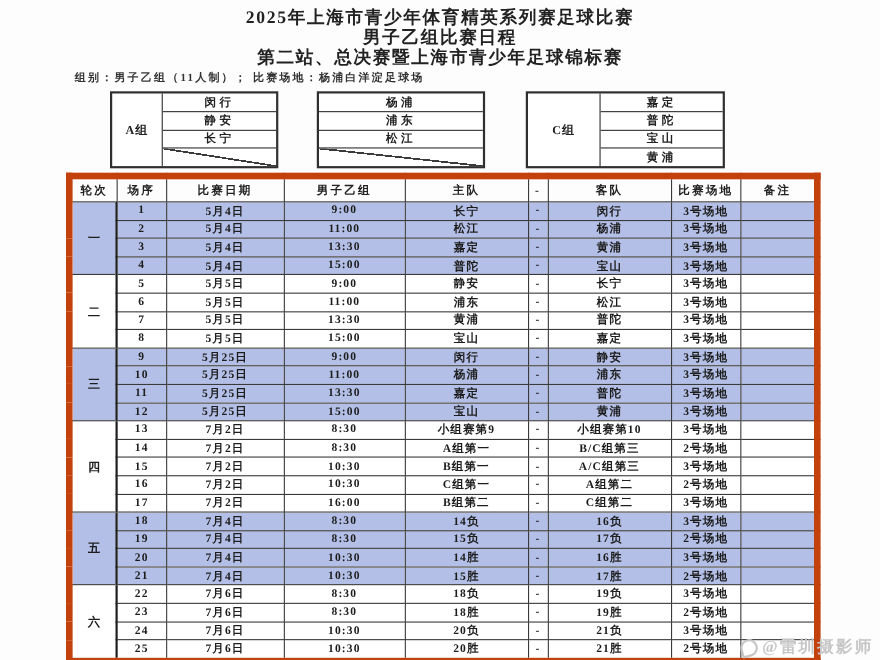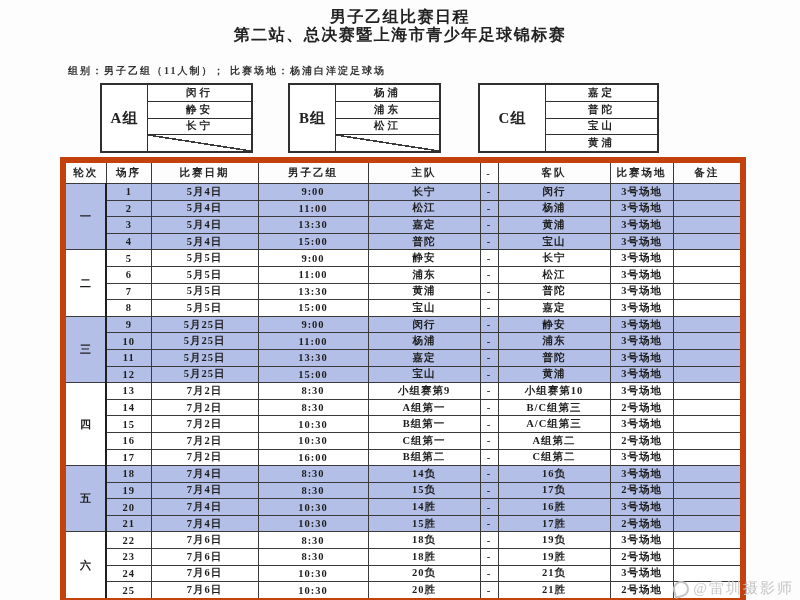--- a/index.html
+++ b/index.html
@@ -27,21 +27,21 @@
   .gtable{
     position:absolute;top:0;height:70px;display:flex;
     border:2px solid #2f2f2f;box-sizing:border-box;background:#fff;
   }
   .g0{left:100px;width:153px;}
   .g1{left:288px;width:153px;}
   .g2{left:478px;width:181px;}
   .glabel{
     width:45px;border-right:1.5px solid #2f2f2f;
     display:flex;align-items:center;justify-content:center;
-    font-size:15px;font-weight:bold;letter-spacing:1px;
+    font-size:11px;font-weight:bold;letter-spacing:1px;
   }
   .g2 .glabel{width:65px;text-align:right;}
   .gcol{flex:1;display:flex;flex-direction:column;}
   .grow{
     flex:1;border-bottom:1px solid #2f2f2f;
     display:flex;align-items:center;justify-content:center;
     font-size:10.5px;font-weight:bold;letter-spacing:3px;
   }
   .grow:last-child{border-bottom:none;}
   .diagonal{
@@ -64,54 +64,54 @@
   td.round{font-size:11px;letter-spacing:0;border-right:2px solid #1f1f1f;}
   tr.hl td{background:var(--hl,#b3bfe6);}
   col.c-round{width:43px;} col.c-no{width:45px;}
   col.c-date{width:107px;} col.c-time{width:110px;}
   col.c-home{width:112px;} col.c-vs{width:18px;}
   col.c-away{width:112px;} col.c-venue{width:63px;} col.c-note{width:70px;}
 
   
   .watermark{
     position:absolute;right:6px;bottom:2px;
-    color:#c6c6c6;font-size:15px;font-weight:normal;letter-spacing:2px;
+    color:#c6c6c6;font-size:15px;font-weight:bold;letter-spacing:2px;
     display:flex;align-items:center;gap:4px;
     filter:blur(.4px);
   }
   .wm-logo{
     display:inline-block;width:12px;height:12px;
     border:2.5px solid #c6c6c6;border-radius:50% 50% 50% 10%;
     transform:rotate(-15deg);
   }
 </style>
 </head>
 <body>
 
 <div class="page">
 
   <div class="titles">
+    <div class="title">2025年上海市青少年体育精英系列赛足球比赛</div>
     <div class="title">男子乙组比赛日程</div>
     <div class="title">第二站、总决赛暨上海市青少年足球锦标赛</div>
   </div>
 
   <div class="info">组别：男子乙组（11人制）；  比赛场地：杨浦白洋淀足球场</div>
 
   <div class="groups" id="groups">
       <div class="gtable g0">
         <div class="glabel">A组</div>
         <div class="gcol">
           <div class="grow">闵行</div>
           <div class="grow">静安</div>
           <div class="grow">长宁</div>
           <div class="grow diagonal"></div>
         </div>
       </div>
       <div class="gtable g1">
-        <div class="glabel">B组</div>
         <div class="gcol">
           <div class="grow">杨浦</div>
           <div class="grow">浦东</div>
           <div class="grow">松江</div>
           <div class="grow diagonal"></div>
         </div>
       </div>
       <div class="gtable g2">
         <div class="glabel">C组</div>
         <div class="gcol">

